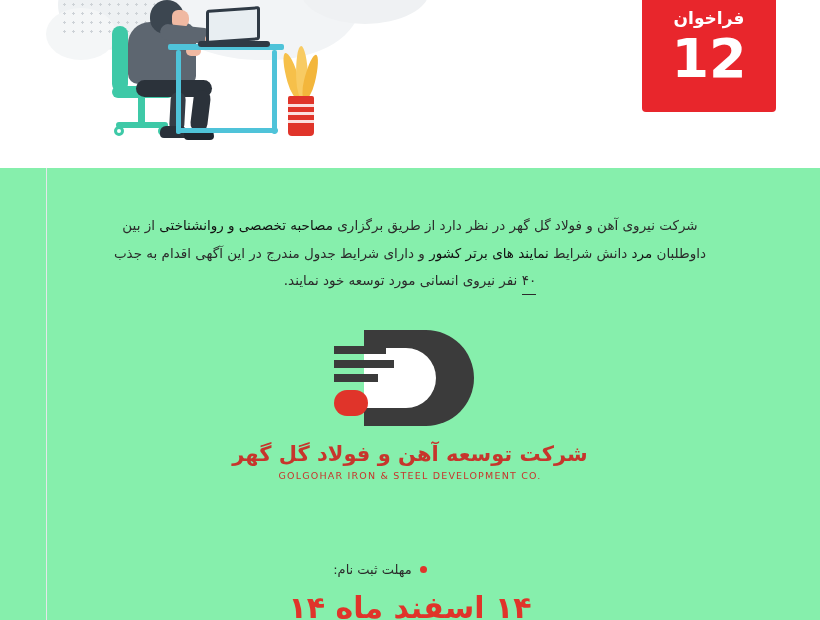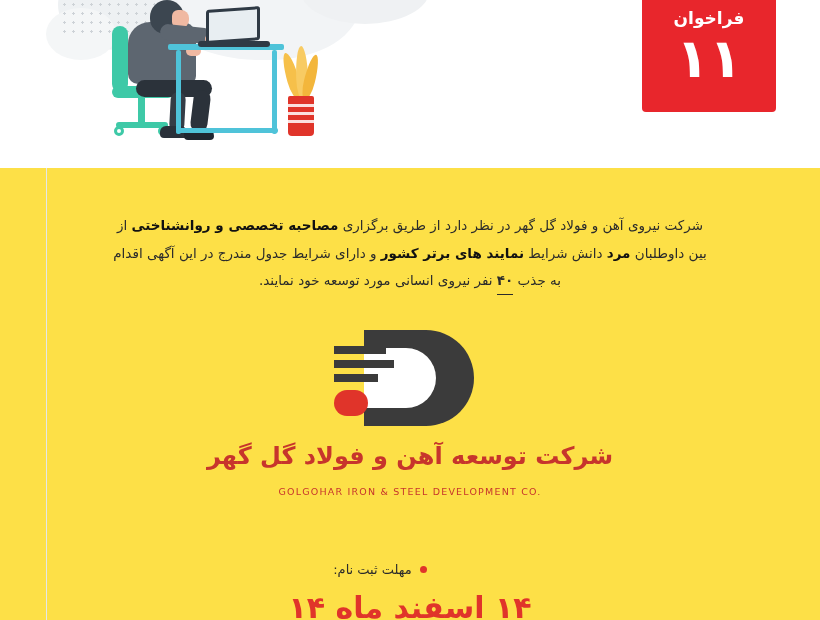--- a/index.html
+++ b/index.html
@@ -9,21 +9,21 @@
     height: 620px;
     overflow: hidden;
     background: #ffffff;
     font-family: "DejaVu Sans", sans-serif;
     position: relative;
   }
 
   .page {
     position: absolute;
     inset: 0;
-    background: #fde047;
+    background: #86efac;
     overflow: hidden;
   }
 
   
   .illustration-band {
     position: absolute;
     left: 0; top: 0;
     width: 820px; height: 168px;
     background: #ffffff;
     overflow: hidden;
@@ -217,22 +217,22 @@
     position: absolute;
     left: 110px; top: 212px;
     width: 600px;
     direction: rtl;
     text-align: center;
     font-family: "DejaVu Sans", sans-serif;
     font-size: 13.5px;
     line-height: 2.05;
     color: #2b2b2b;
   }
-  .paragraph b { font-weight: bold; color: #111; }
-  .paragraph .num-underline { border-bottom: 1.5px solid #2b2b2b; padding-bottom: 6px; font-weight: bold; }
+  .paragraph b { font-weight: normal; color: #111; }
+  .paragraph .num-underline { border-bottom: 1.5px solid #2b2b2b; padding-bottom: 6px; font-weight: normal; }
 
   
   .logo-block {
     position: absolute;
     left: 0; top: 330px; width: 820px;
     display: flex; flex-direction: column; align-items: center;
   }
   .logo-mark {
     position: relative;
     width: 168px; height: 96px;
@@ -257,27 +257,27 @@
   .logo-bar.bb2 { top: 30px; width: 60px; }
   .logo-bar.bb3 { top: 44px; width: 44px; }
   .logo-dot {
     position: absolute; left: 8px; top: 60px;
     width: 34px; height: 26px; background: #e0342a; border-radius: 13px;
   }
   .logo-fa {
     margin-top: 16px;
     font-family: "DejaVu Sans", sans-serif;
     direction: rtl;
-    font-size: 24px;
+    font-size: 21px;
     font-weight: bold;
     color: #c7352c;
     letter-spacing: .5px;
   }
   .logo-en {
-    margin-top: 16px;
+    margin-top: 4px;
     font-family: "DejaVu Sans", sans-serif;
     font-size: 9.5px;
     letter-spacing: 1.2px;
     color: #c7352c;
   }
 
   
   .bottom-zone {
     position: absolute; left: 0; top: 540px; width: 820px; height: 80px;
     overflow: hidden;
@@ -353,21 +353,21 @@
       <div class="leaf lf2"></div>
       <div class="leaf lf3"></div>
       <div class="pot"></div>
       <div class="pot-line l1"></div>
       <div class="pot-line l2"></div>
       <div class="pot-line l3"></div>
     </div>
 
     <div class="badge">
       <div class="badge-label">فراخوان</div>
-      <div class="badge-number">۱۱</div>
+      <div class="badge-number">12</div>
     </div>
   </div>
 
   <div class="left-rule"></div>
 
   <div class="paragraph"><span>شرکت نیروی آهن و فولاد گل گهر در نظر دارد از طریق برگزاری </span><b>مصاحبه تخصصی و روانشناختی</b><span> از بین داوطلبان </span><b>مرد</b><span> دانش شرایط </span><b>نمایند های برتر کشور</b><span> و دارای شرایط جدول مندرج در این آگهی اقدام به جذب </span><span class="num-underline">۴۰</span><span> نفر نیروی انسانی مورد توسعه خود نمایند.</span></div>
 
   <div class="logo-block">
     <div class="logo-mark">
       <div class="logo-d-outer"></div>

